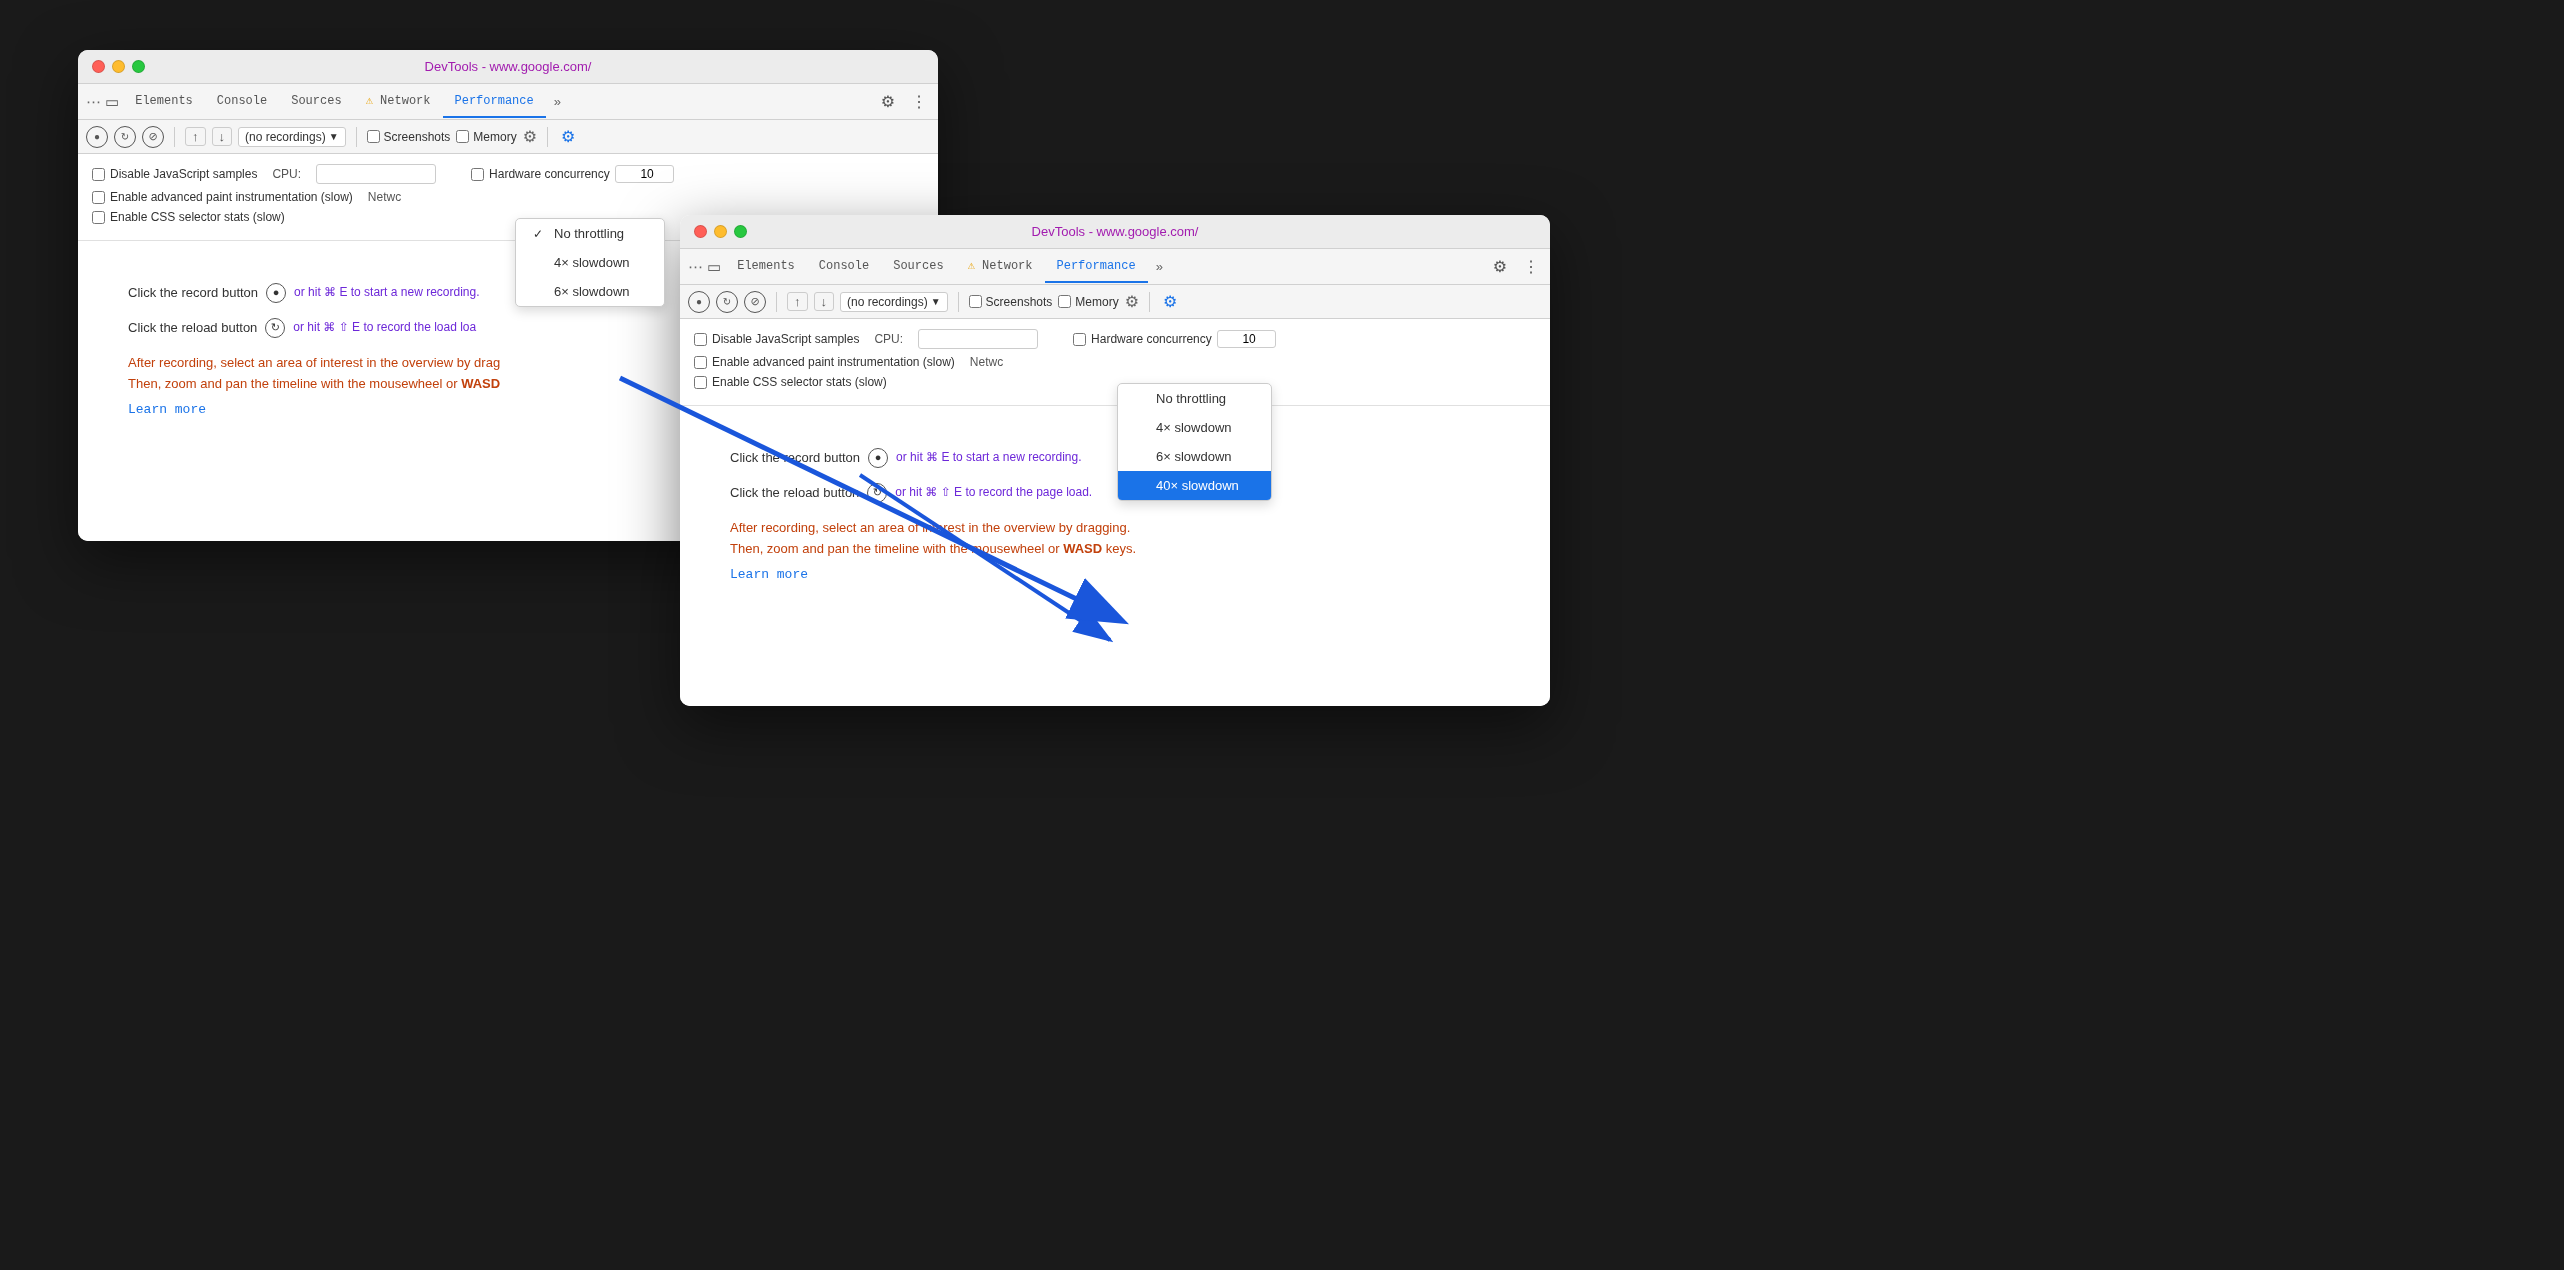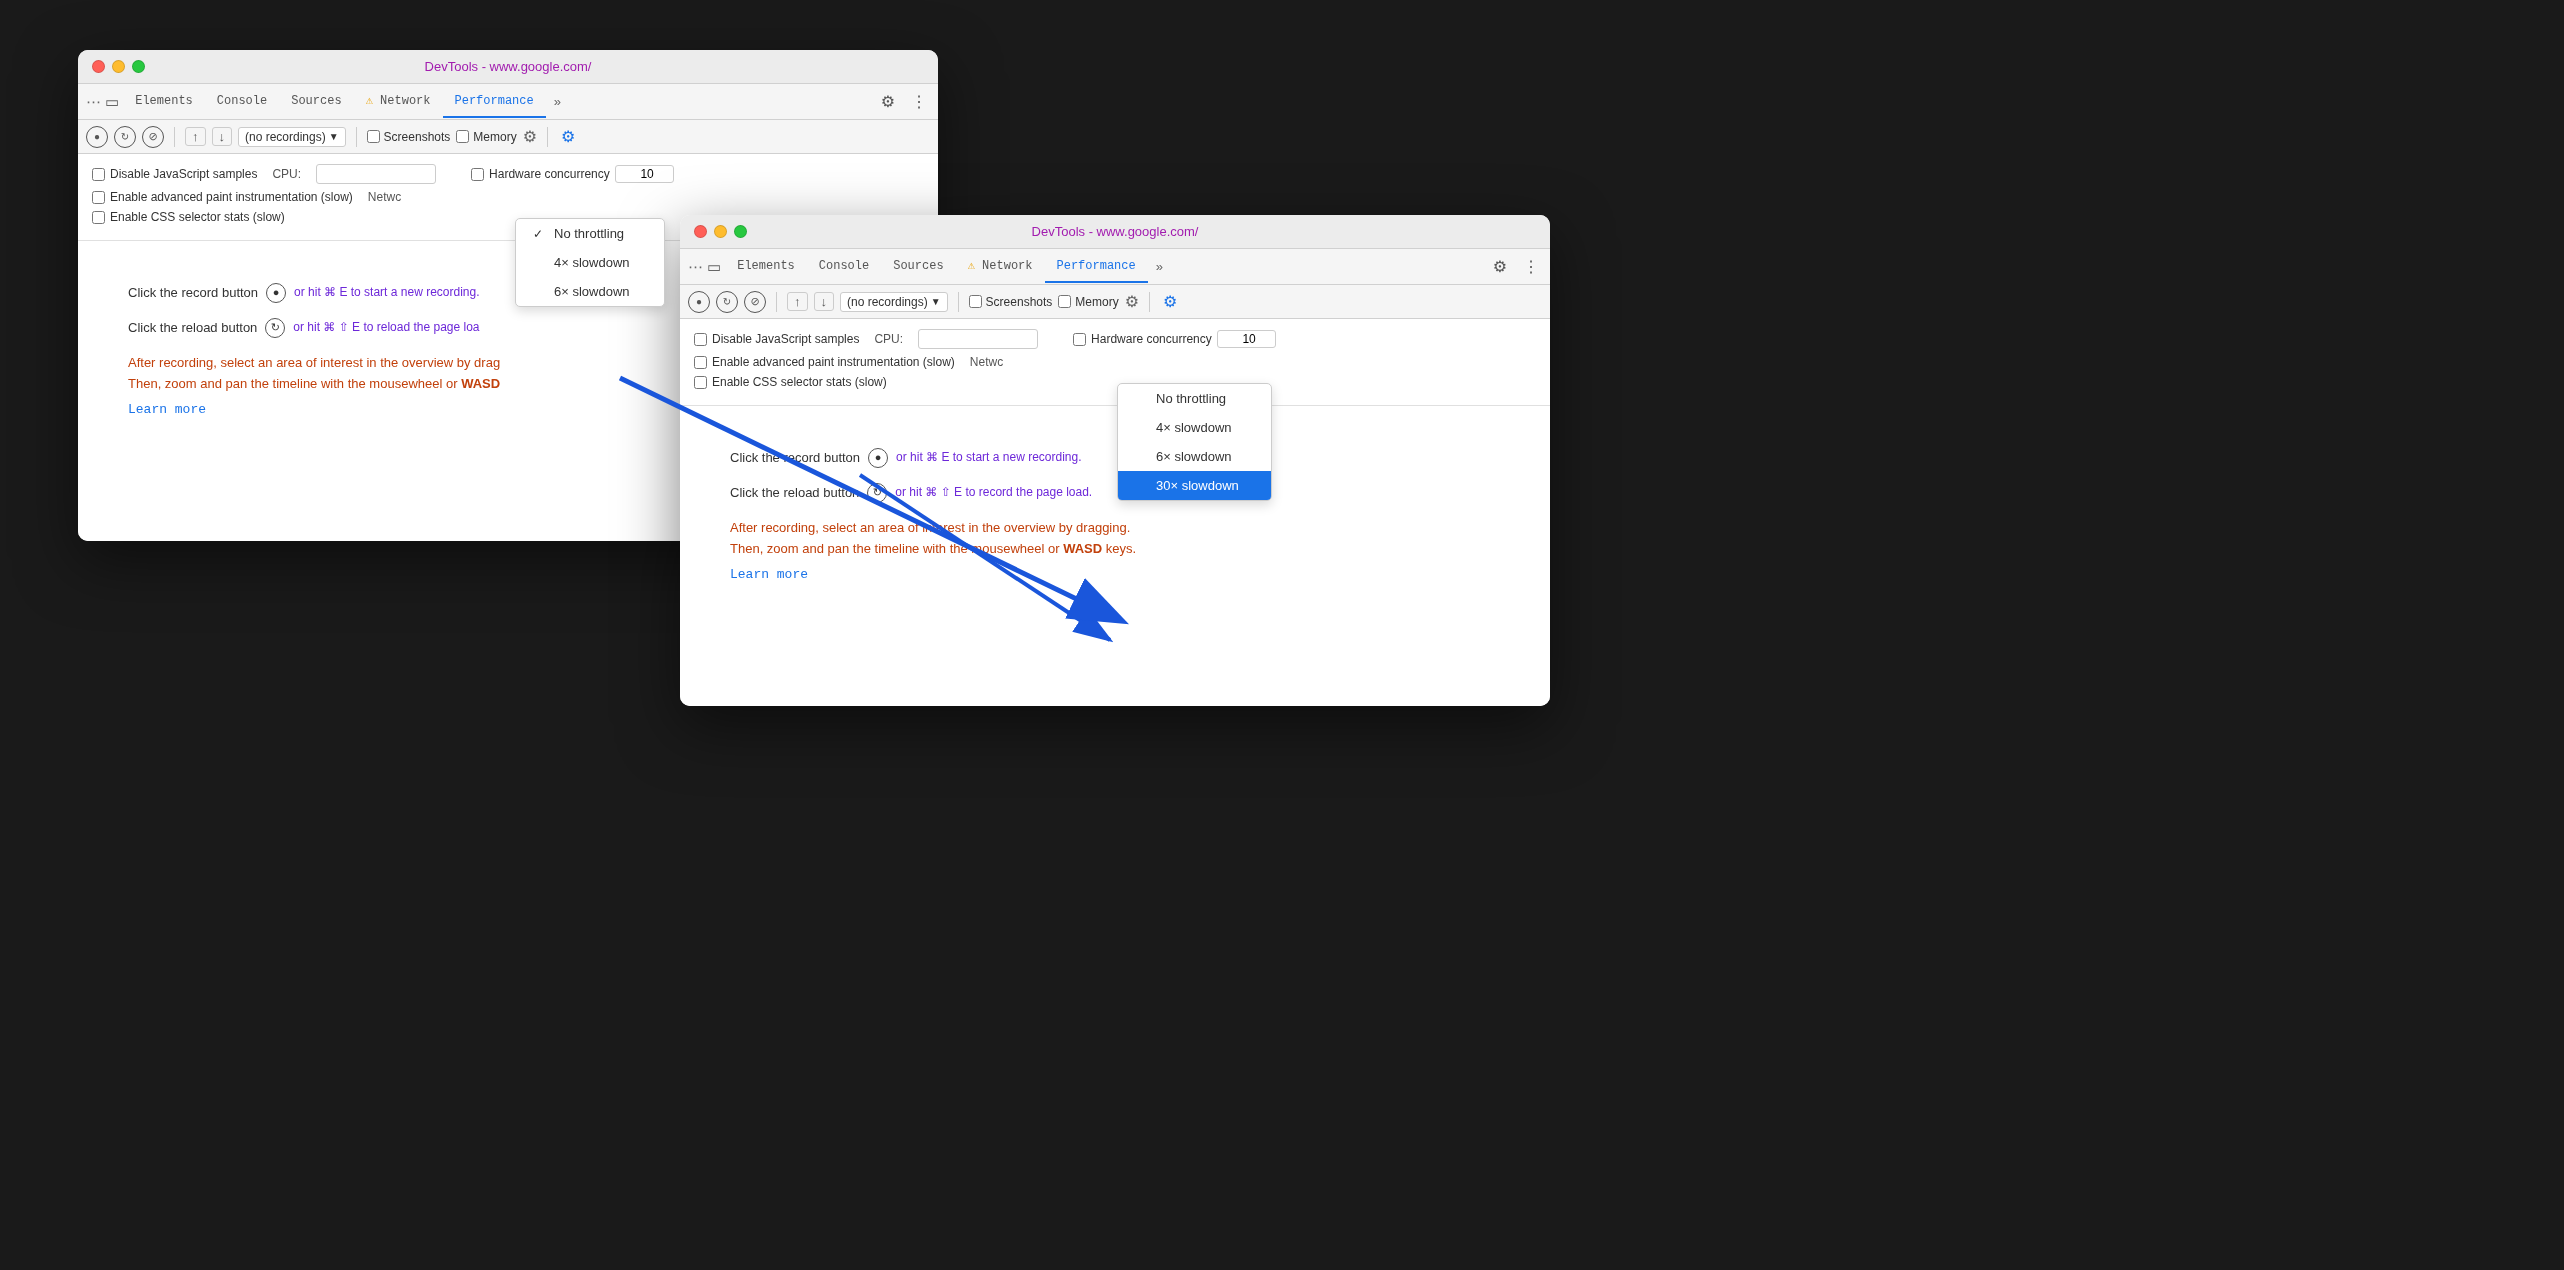--- a/index.html
+++ b/index.html
@@ -443,21 +443,21 @@
   <div class="main-content">
     <div class="recording-instructions">
       <div class="instruction-line">
         <span class="instruction-text">Click the record button</span>
         <span class="inline-icon-circle">●</span>
         <span class="key-combo">or hit ⌘ E to start a new recording.</span>
       </div>
       <div class="instruction-line">
         <span class="instruction-text">Click the reload button</span>
         <span class="inline-icon-circle">↻</span>
-        <span class="key-combo">or hit ⌘ ⇧ E to reload the page loa</span>
+        <span class="key-combo">or hit ⌘ ⇧ E to record the load loa</span>
       </div>
       <p class="instruction-paragraph">
         After recording, select an area of interest in the overview by drag<br>
         Then, zoom and pan the timeline with the mousewheel or <strong>WASD</strong>
       </p>
       <a class="learn-more">Learn more</a>
     </div>
   </div>
 </div>
 
@@ -551,21 +551,21 @@
     <div class="dropdown-item">
       <span class="check-mark"></span>
       <span>4× slowdown</span>
     </div>
     <div class="dropdown-item">
       <span class="check-mark"></span>
       <span>6× slowdown</span>
     </div>
     <div class="dropdown-item highlighted">
       <span class="check-mark"></span>
-      <span>30× slowdown</span>
+      <span>40× slowdown</span>
     </div>
   </div>
 
   <svg class="arrow-overlay" style="position:absolute; left:100px; top:180px; width:420px; height:280px; overflow:visible; pointer-events:none;">
     <defs>
       <marker id="arrowhead2" markerWidth="10" markerHeight="7" refX="9" refY="3.5" orient="auto">
         <polygon points="0 0, 10 3.5, 0 7" fill="#1a56db"></polygon>
       </marker>
     </defs>
     <line x1="80" y1="80" x2="330" y2="245" stroke="#1a56db" stroke-width="4" marker-end="url(#arrowhead2)"></line>

